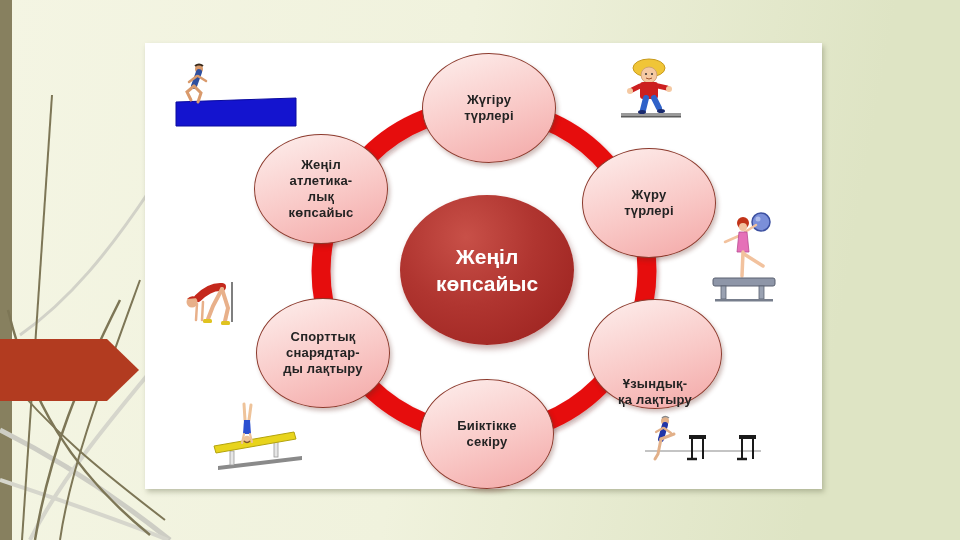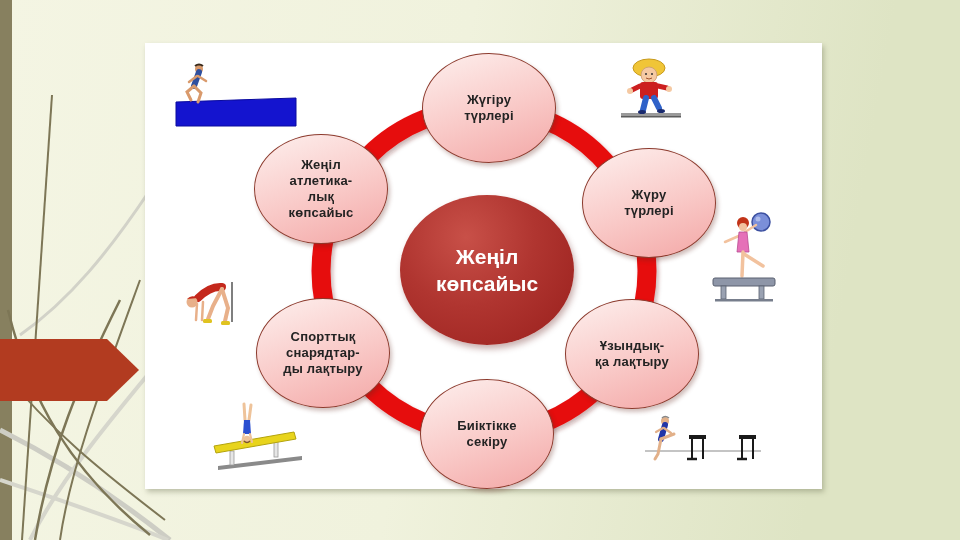--- a/index.html
+++ b/index.html
@@ -23,21 +23,21 @@
     position:absolute;width:132px;height:108px;border-radius:50%;
     background:linear-gradient(160deg,#fdecea 5%,#f9c9c7 55%,#f3a7a6 100%);
     border:1.5px solid #8c3a2d;
     box-shadow:2px 3px 4px rgba(100,40,30,.3);
     display:flex;align-items:center;justify-content:center;text-align:center;
   }
   .node-label{font-weight:bold;font-size:13px;line-height:1.22;color:#232323;letter-spacing:.2px;}
   .node-label span{display:block;}
   .node-top{left:277px;top:10px;}
   .node-top-right{left:437px;top:105px;}
-  .node-bottom-right{left:420px;top:256px;}
+  .node-bottom-right{left:443px;top:256px;align-items:flex-end;}
   .node-bottom{left:275px;top:336px;}
   .node-bottom-left{left:111px;top:255px;}
   .node-top-left{left:109px;top:91px;}
   .center-node{
     position:absolute;left:255px;top:152px;width:174px;height:150px;border-radius:50%;
     background:radial-gradient(ellipse at 38% 28%,#c85048 0%,#b03530 45%,#991f1c 100%);
     box-shadow:2px 4px 6px rgba(100,30,25,.35);
     display:flex;align-items:center;justify-content:center;text-align:center;
   }
   .center-label{color:#ffffff;font-weight:bold;font-size:21px;line-height:1.3;}

